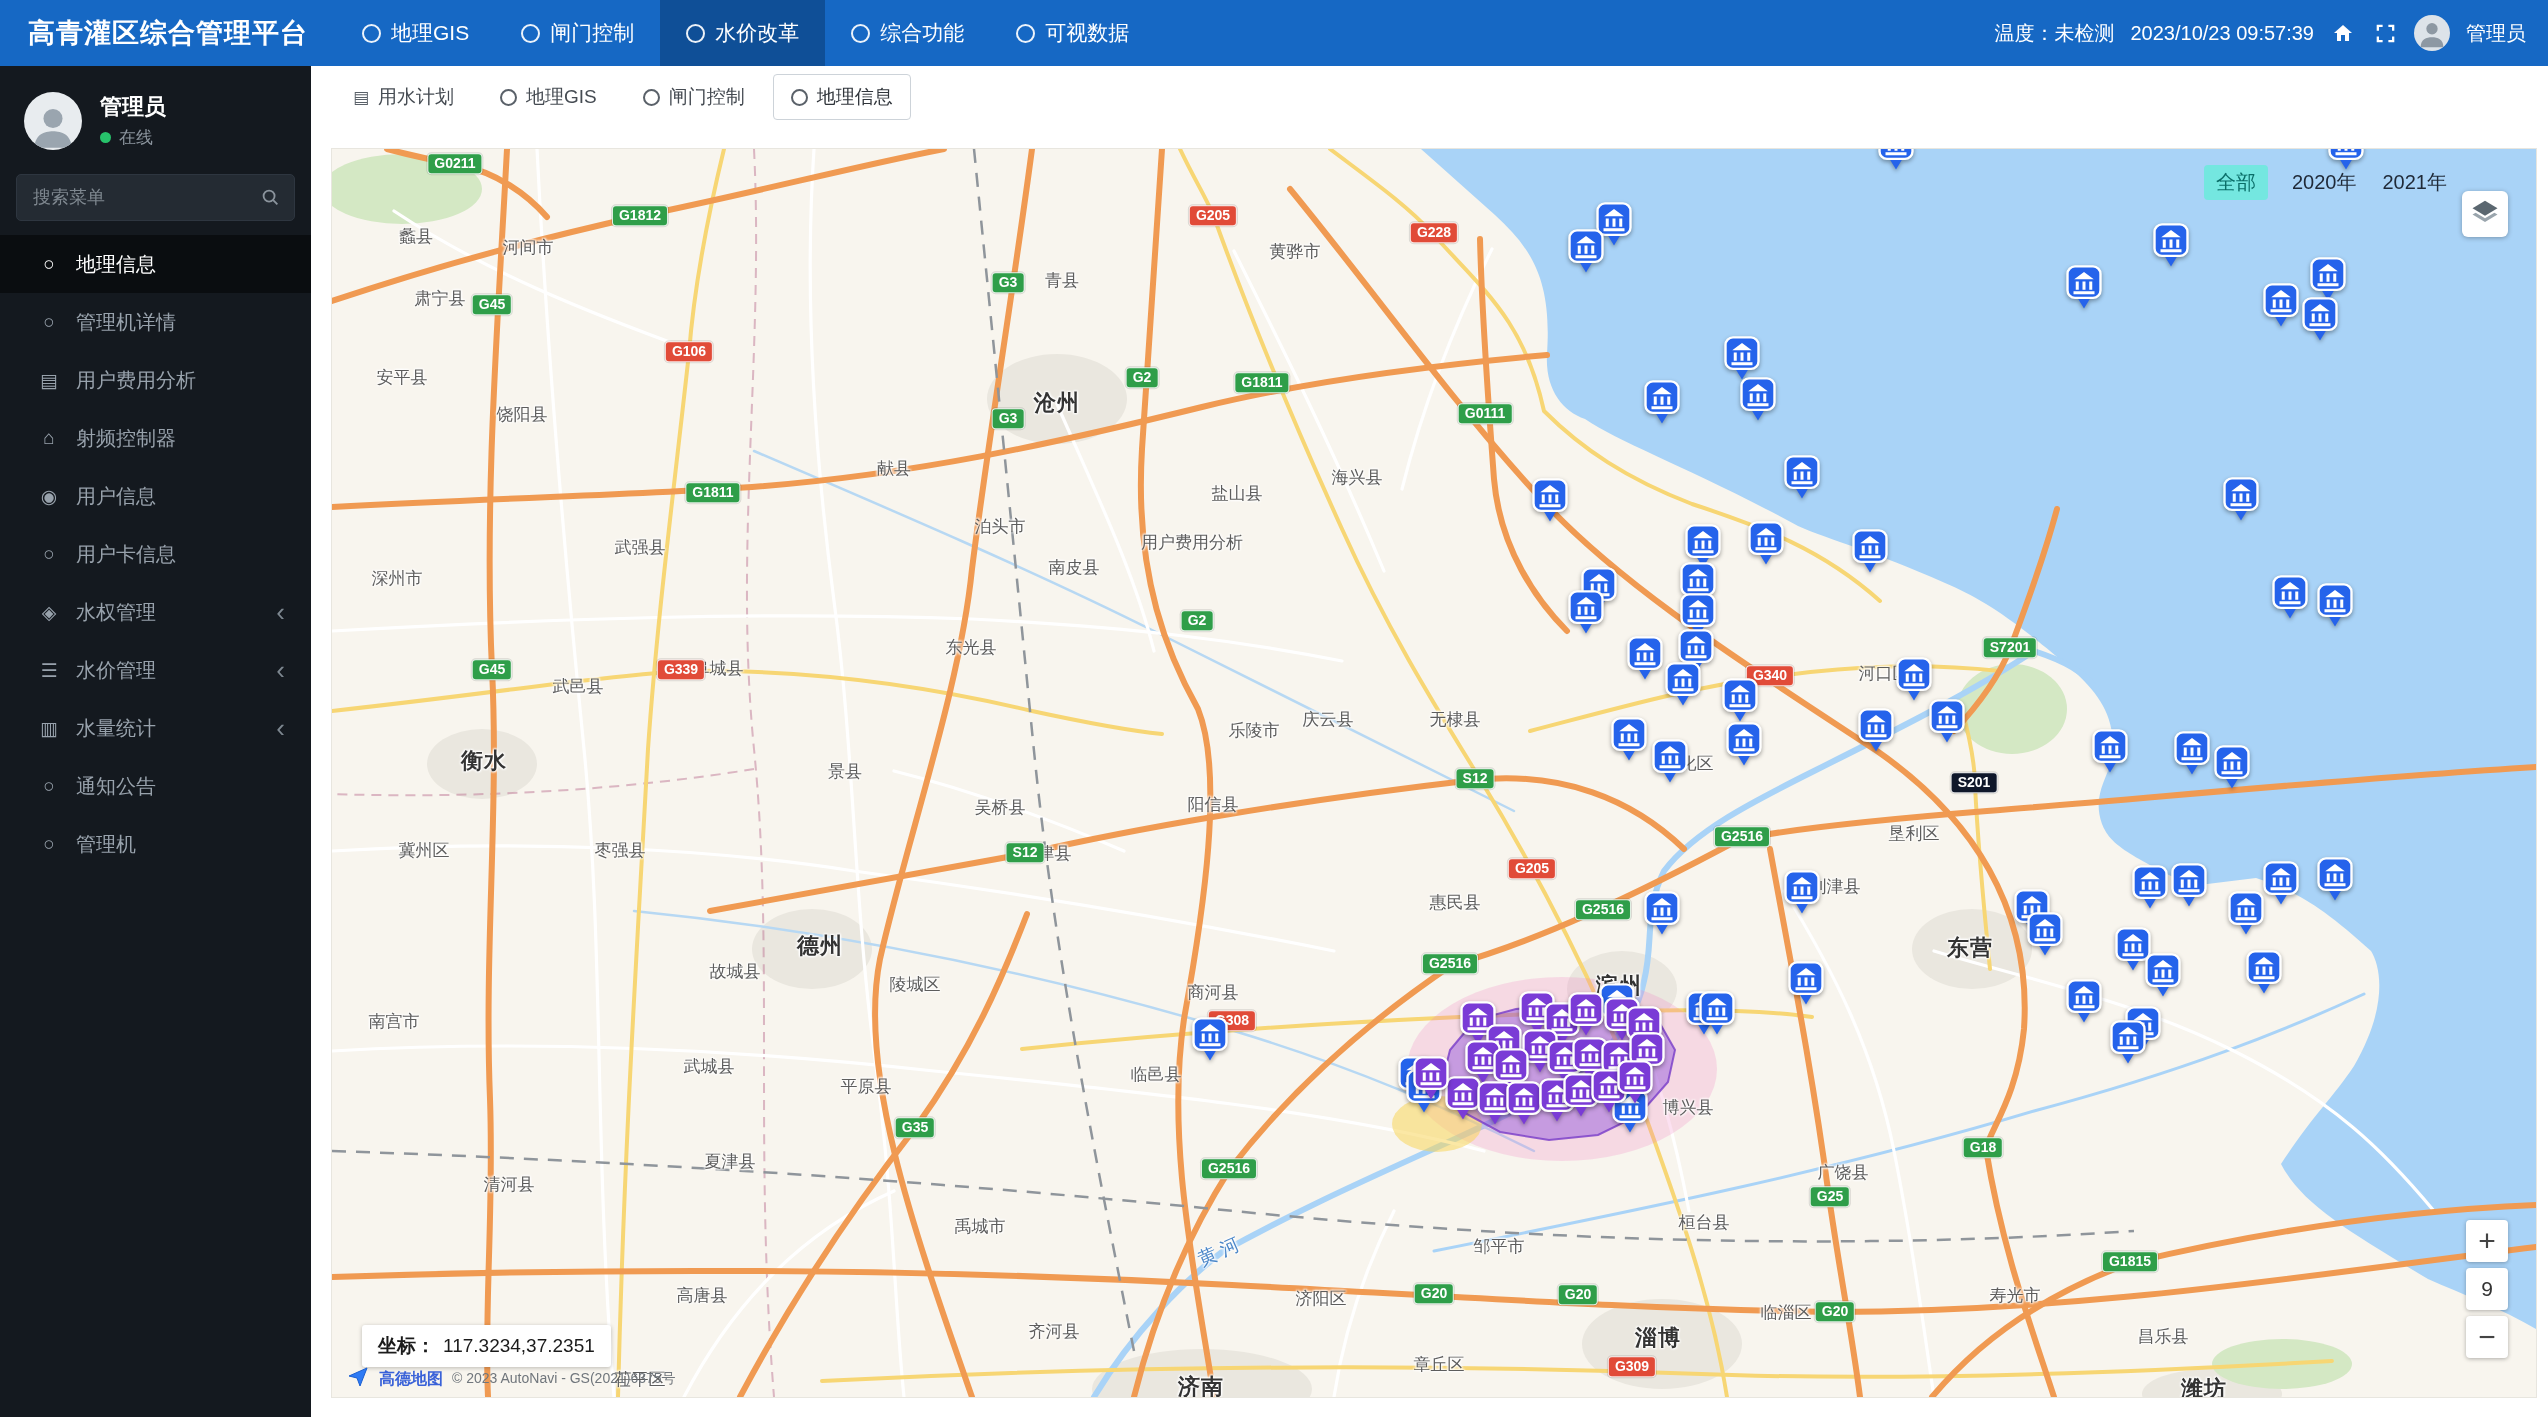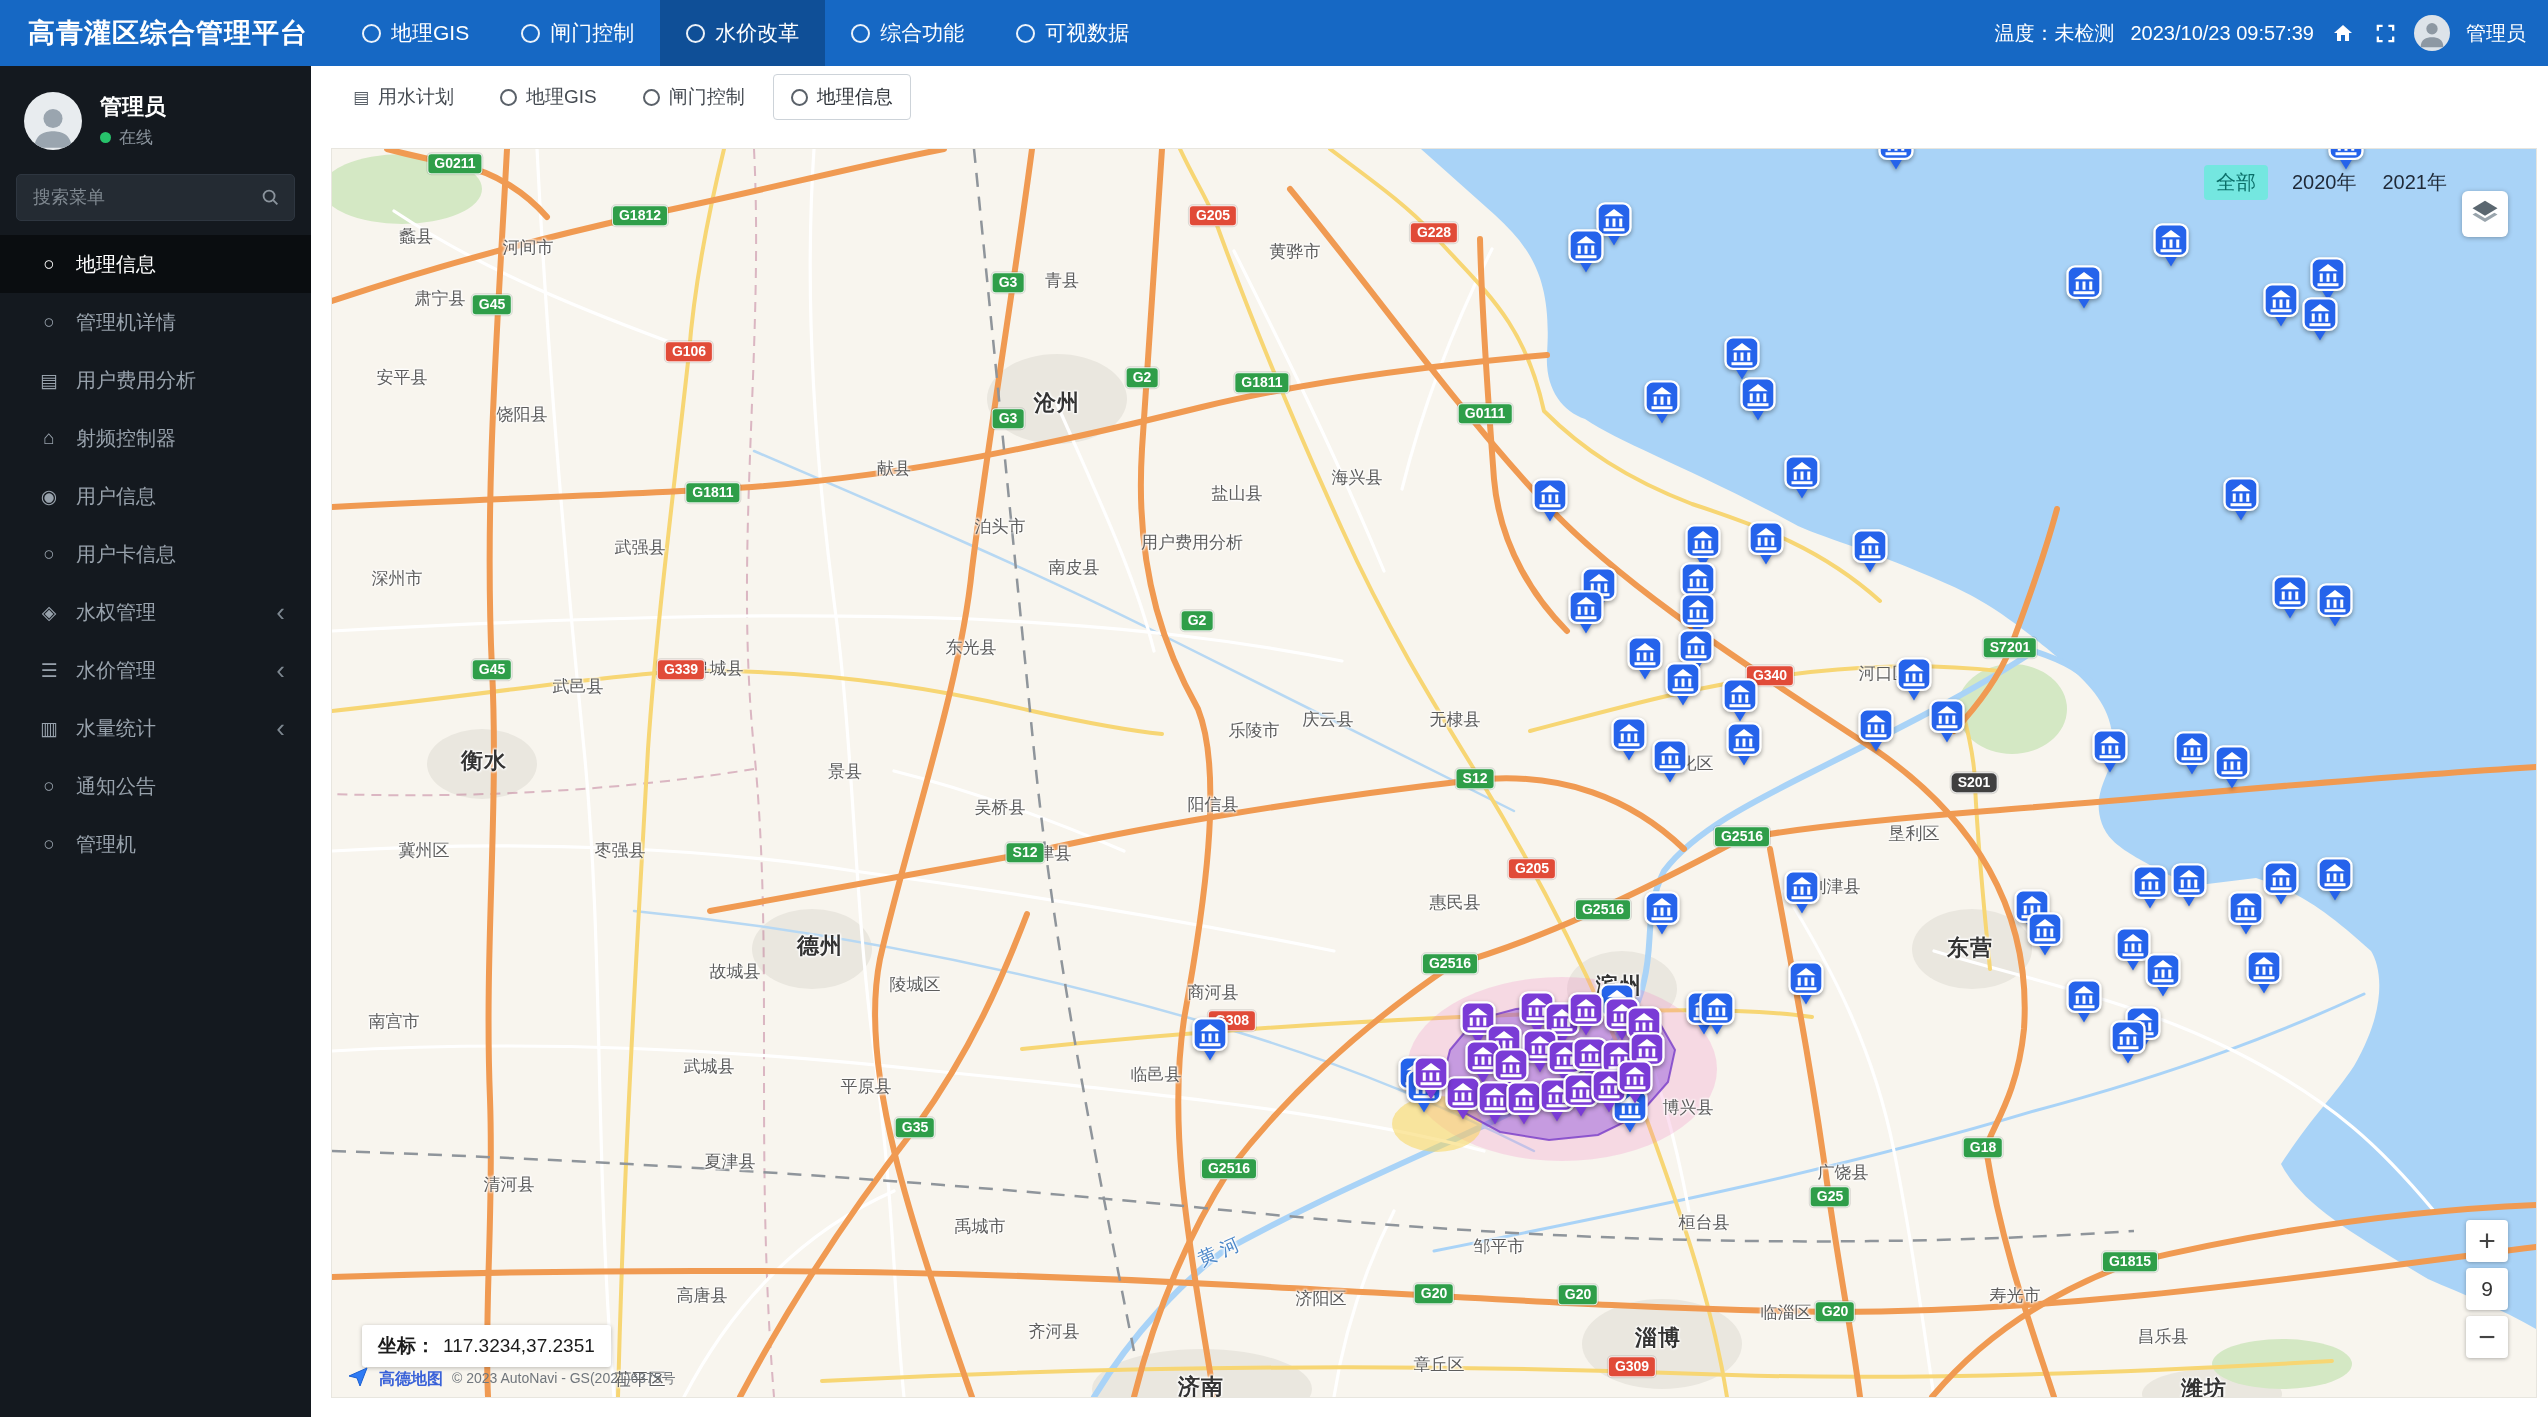--- a/index.html
+++ b/index.html
@@ -46,21 +46,21 @@
   .map-svg{position:absolute;left:0;top:0;width:100%;height:100%;z-index:0;}
   .map-labels{position:absolute;left:0;top:0;width:100%;height:100%;z-index:2;pointer-events:none;}
   .mlabel{position:absolute;transform:translate(-50%,-50%);white-space:nowrap;color:#5d5d5d;font-size:17px;
           text-shadow:1px 1px 2px #fff,-1px -1px 2px #fff,1px -1px 2px #fff,-1px 1px 2px #fff;}
   .mlabel.city{font-size:22px;color:#333;font-weight:bold;letter-spacing:1px;}
   .mlabel.river{color:#4a86c8;font-size:19px;letter-spacing:5px;transform:translate(-50%,-50%) rotate(-24deg);}
   .shield{position:absolute;transform:translate(-50%,-50%);font-size:14px;font-weight:bold;color:#fff;padding:2px 6px;
           border-radius:4px;line-height:1.1;border:1px solid rgba(255,255,255,.85);box-shadow:0 0 0 1px rgba(0,0,0,.12);white-space:nowrap;}
   .shield.e{background:#2f9e49;}
   .shield.n{background:#e14b38;}
-  .shield.p{background:#404040;border-radius:6px;}
+  .shield.p{background:#0f172a;}
   .map-pins{position:absolute;left:0;top:0;width:100%;height:100%;z-index:3;}
   .pin{position:absolute;width:36px;height:45px;transform:translate(-50%,-58%);color:#205fa;color:#2563eb;
        filter:drop-shadow(0 2px 2px rgba(0,0,0,.35));cursor:pointer;}
   .pin.purple{color:#7a3bd6;}
   .pin svg{width:100%;height:100%;display:block;}
   
   .map-filters{position:absolute;top:16px;left:1872px;display:flex;gap:22px;align-items:center;z-index:5;}
   .map-filter{font-family:inherit;font-size:20px;border:none;background:transparent;color:#1f2937;cursor:pointer;padding:4px 2px;}
   .map-filter.active{background:#74e7e0;color:#0a6e68;padding:4px 12px;border-radius:4px;}
   .layers-btn{position:absolute;left:2130px;top:42px;width:46px;height:46px;background:#fff;border-radius:6px;

